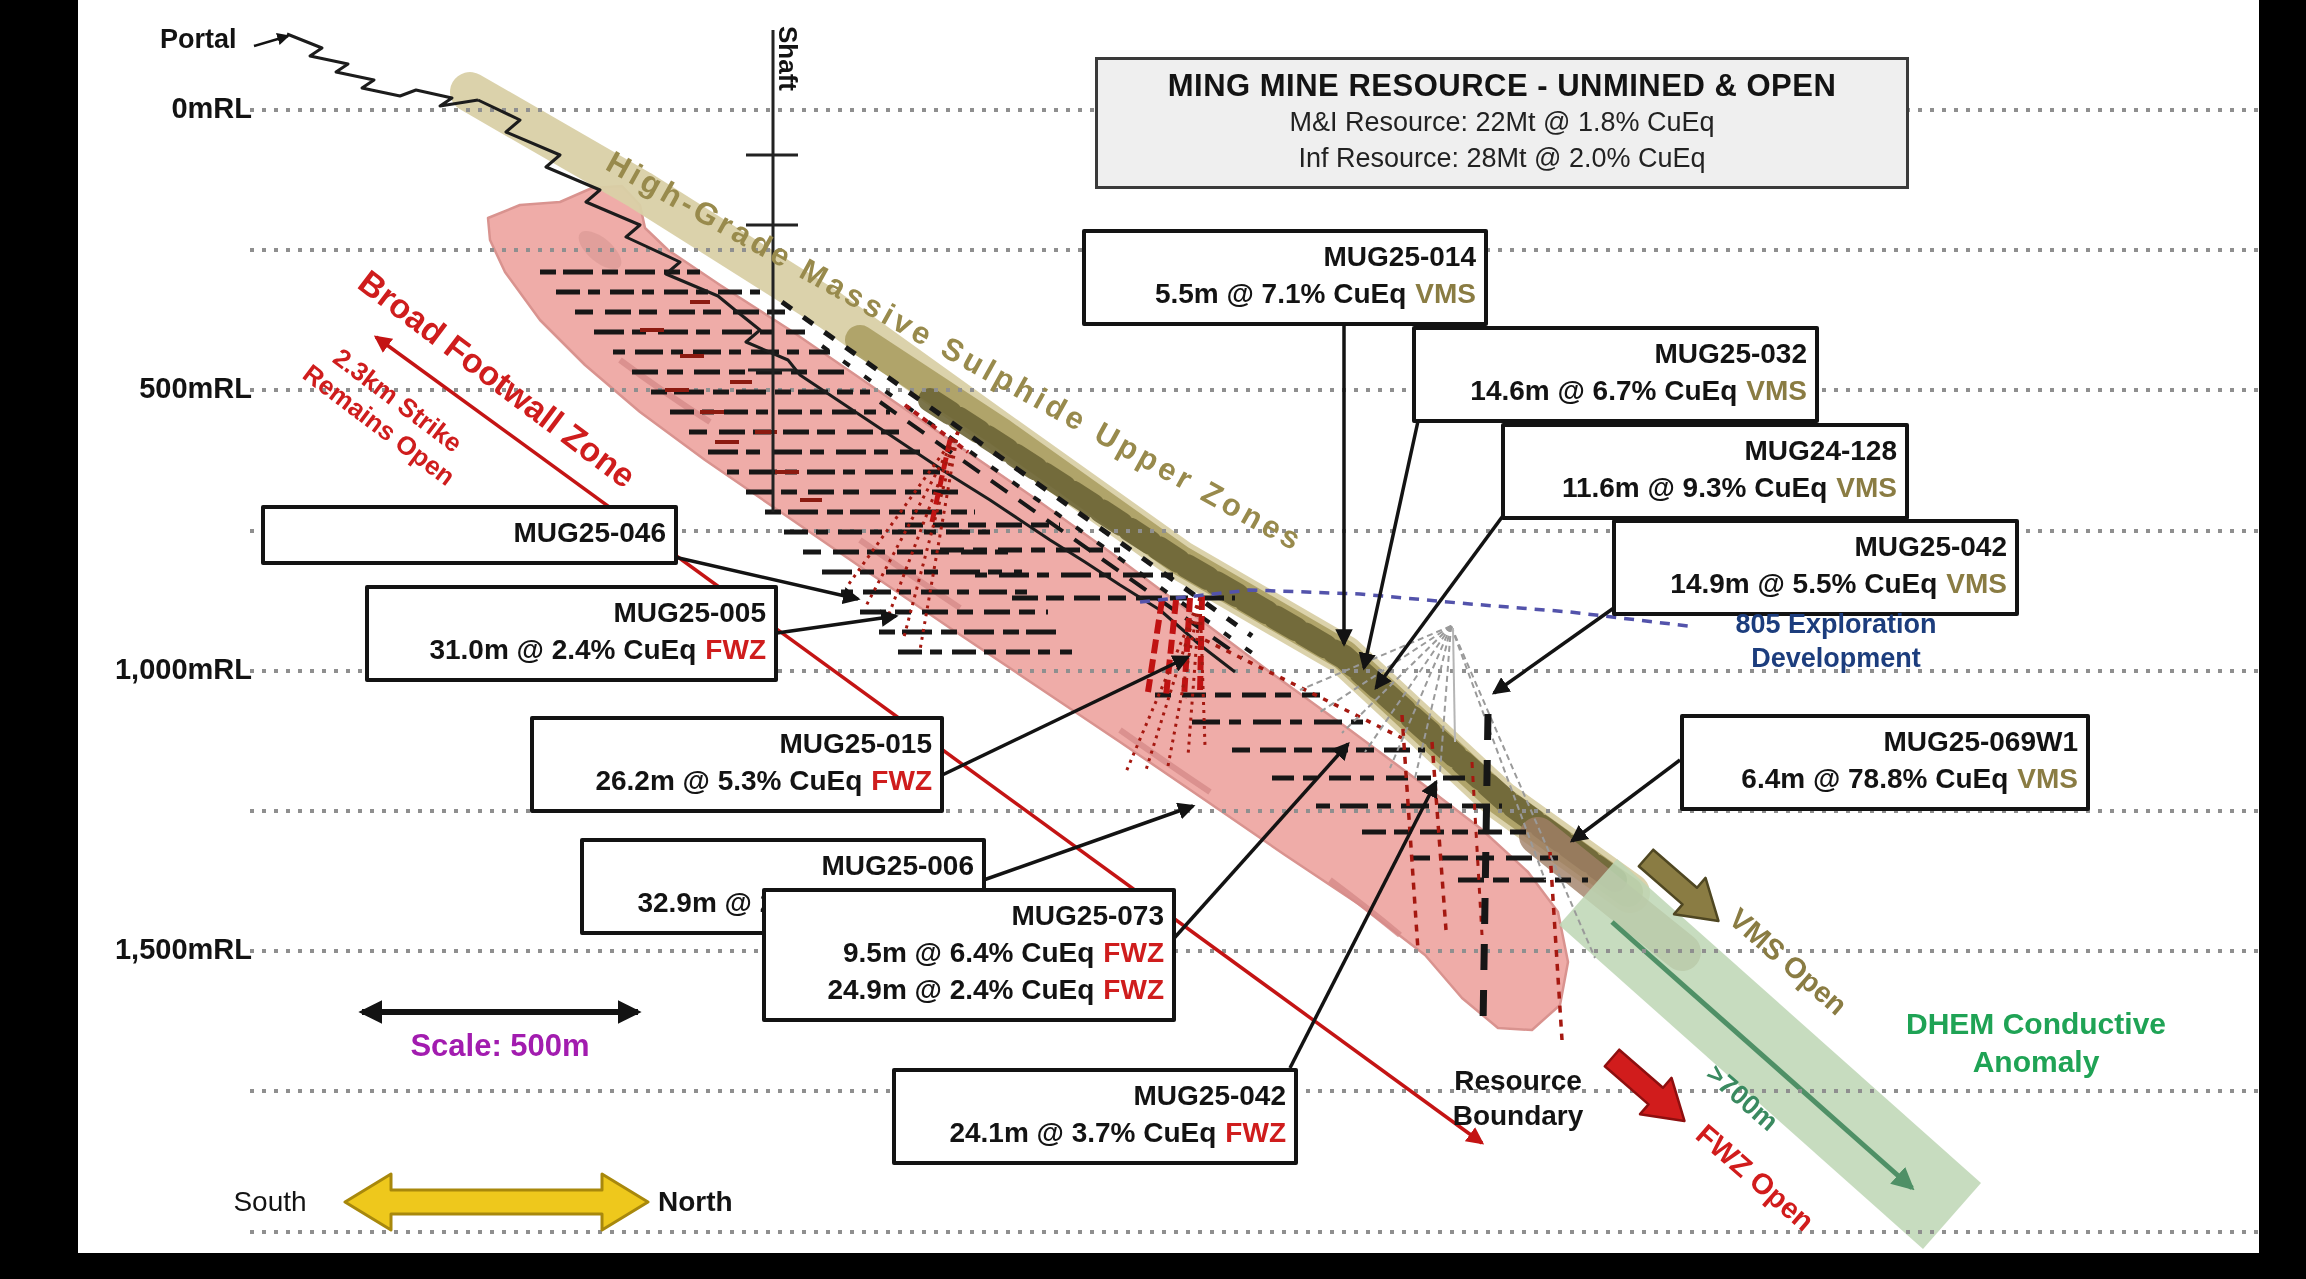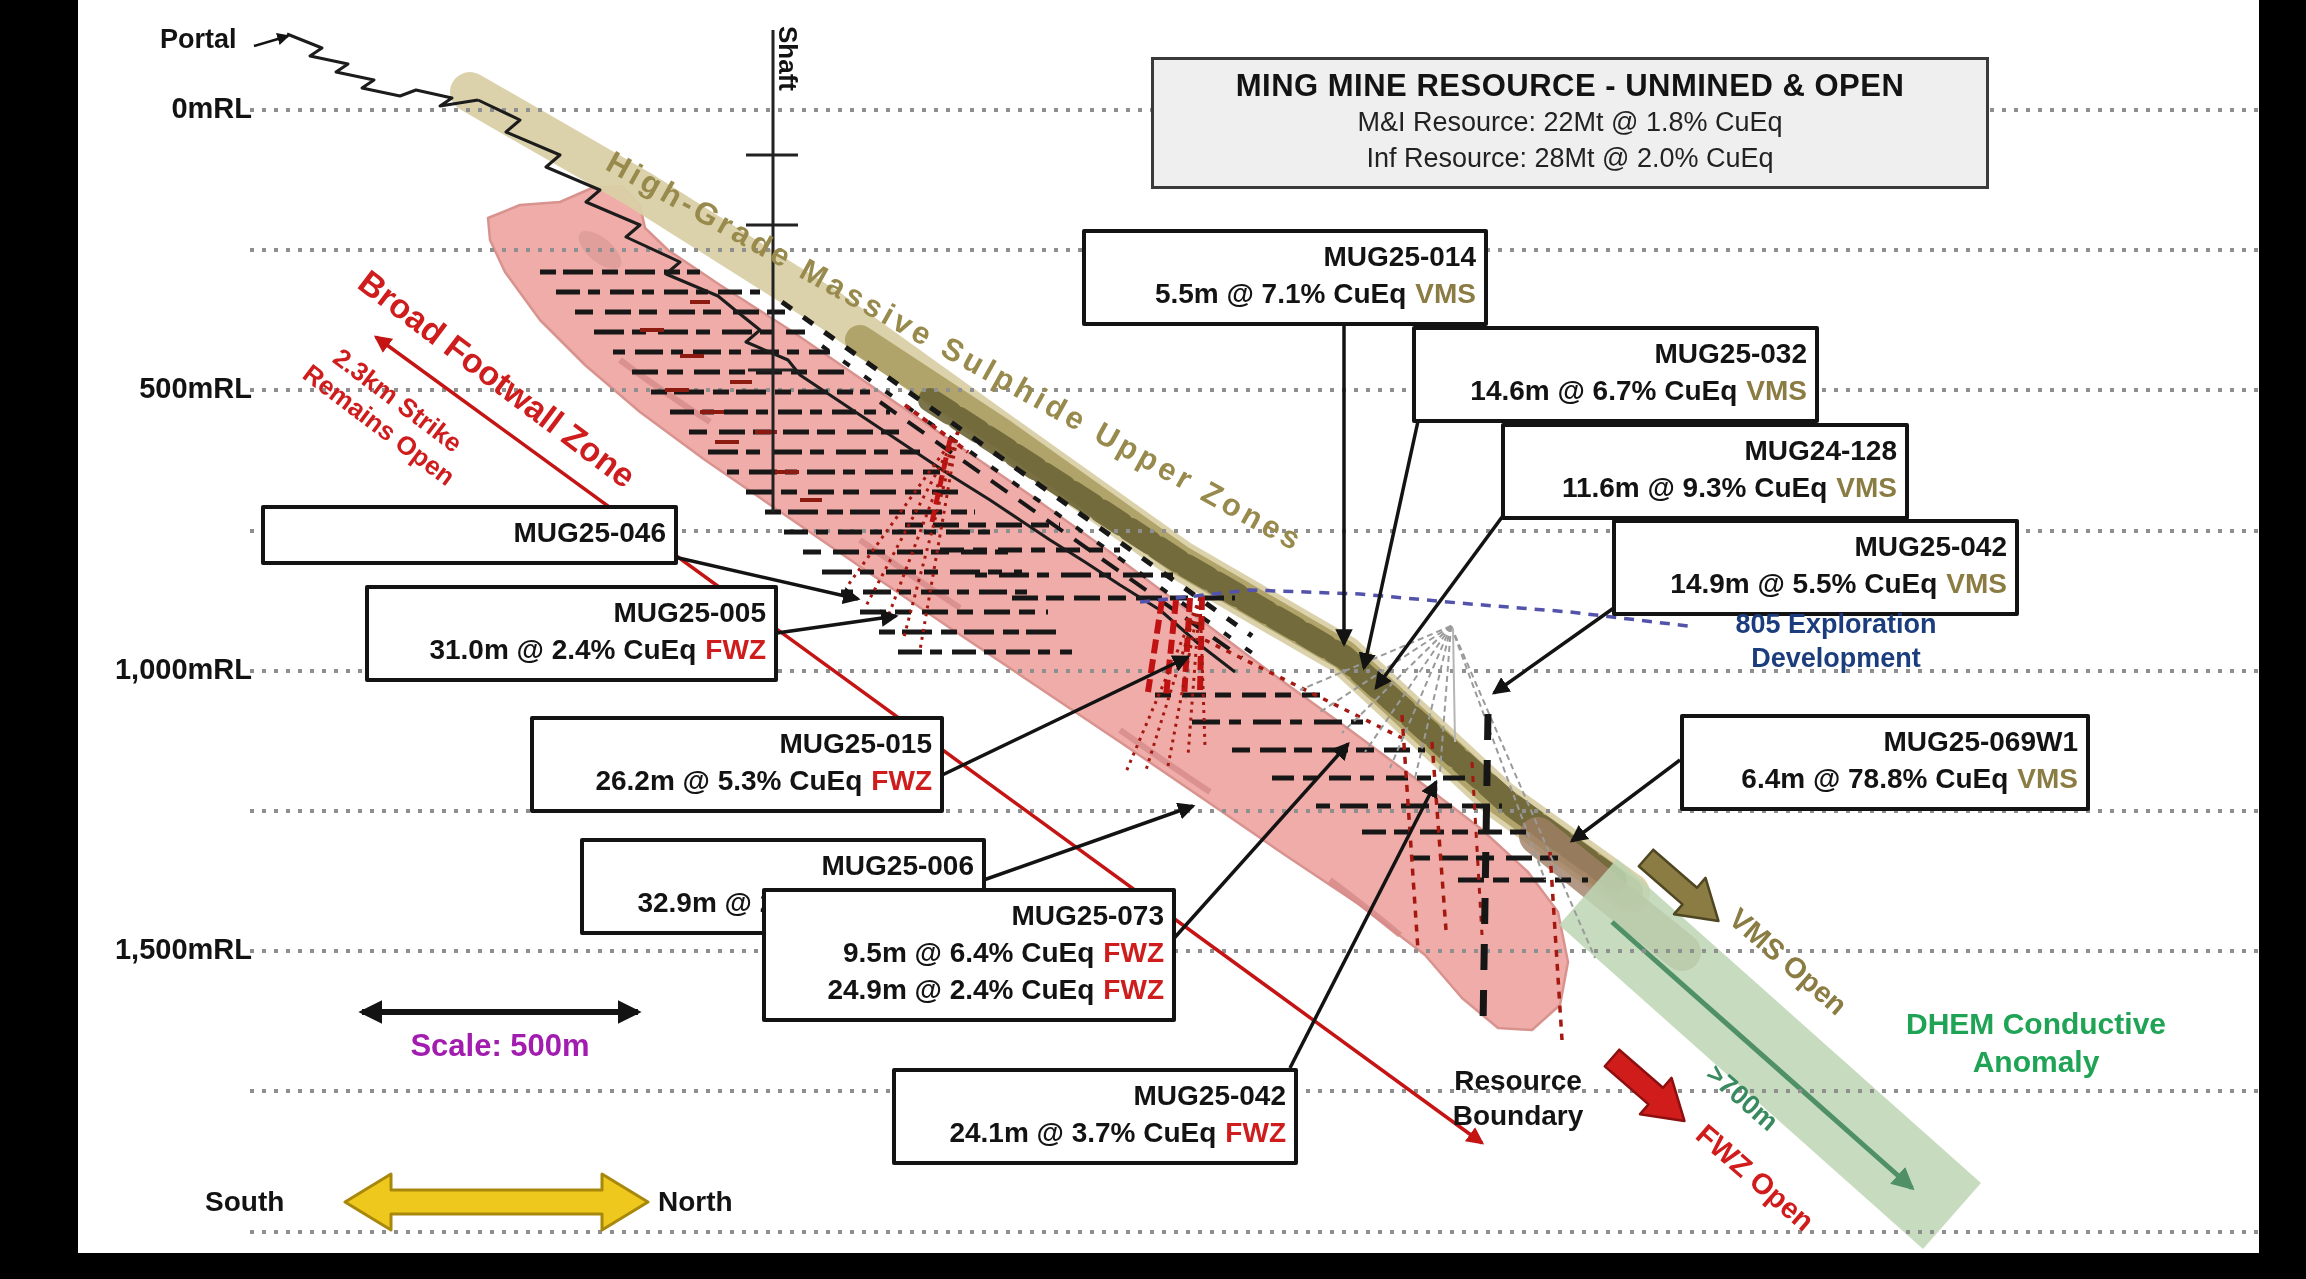--- a/index.html
+++ b/index.html
@@ -15,22 +15,22 @@
   #shaft{left:803px;top:26px;font-size:26px;font-weight:800;transform:rotate(90deg);transform-origin:left top;}
   
   .callout{position:absolute;background:#fff;border:4px solid #131313;border-radius:2px;text-align:right;
            padding:5px 8px 10px;font-weight:800;color:#131313;z-index:5;}
   .callout .hole{font-size:28px;line-height:37px;}
   .callout .line{font-size:28px;line-height:37px;white-space:nowrap;}
   .tag{margin-left:9px;}
   .vms{color:#8a7c43;}
   .fwz{color:#cf1d1d;}
   
-  #titlebox{position:absolute;left:1151px;top:57px;width:800px;background:#efefef;border:3px solid #3a3a3a;
-            text-align:center;padding:8px 16px 10px;z-index:5;}
+  #titlebox{position:absolute;left:1095px;top:57px;width:800px;background:#efefef;border:3px solid #3a3a3a;
+            text-align:center;padding:8px 4px 10px;z-index:5;}
   #titlebox .t{font-size:31px;font-weight:800;letter-spacing:.5px;}
   #titlebox .s{font-size:27px;font-weight:400;line-height:36px;color:#222;}
   
   .ann{position:absolute;z-index:6;white-space:nowrap;font-weight:800;text-align:center;}
 </style>
 </head>
 <body>
 
 <div id="stage">
 
@@ -313,20 +313,20 @@
 
 <div class="ann ctr" style="left:1755px;top:1178px;transform:translate(-50%,-50%) rotate(41deg);font-size:29px;color:#d11c1c">FWZ Open</div>
 
 <div class="ann ctr" style="left:2036px;top:1042px;font-size:30px;color:#1fa355;line-height:1.25">
   <div>DHEM Conductive</div>
   <div>Anomaly</div>
 </div>
 
 <div class="ann ctr" style="left:500px;top:1046px;font-size:31px;color:#a21caf">Scale: 500m</div>
 
-<div class="abs" style="left:205px;top:1186px;width:130px;text-align:left;font-size:28px;font-weight:700">South</div>
+<div class="abs" style="left:205px;top:1186px;width:130px;text-align:center;font-size:28px;font-weight:400">South</div>
 <div class="abs" style="left:658px;top:1186px;font-size:28px;font-weight:800">North</div>
 
 <div class="edge" style="left:0;top:0;width:78px;height:1279px"></div>
 <div class="edge" style="left:2259px;top:0;width:47px;height:1279px"></div>
 <div class="edge" style="left:0;top:1253px;width:2306px;height:26px"></div>
 
 </div>
 
 </body></html>

